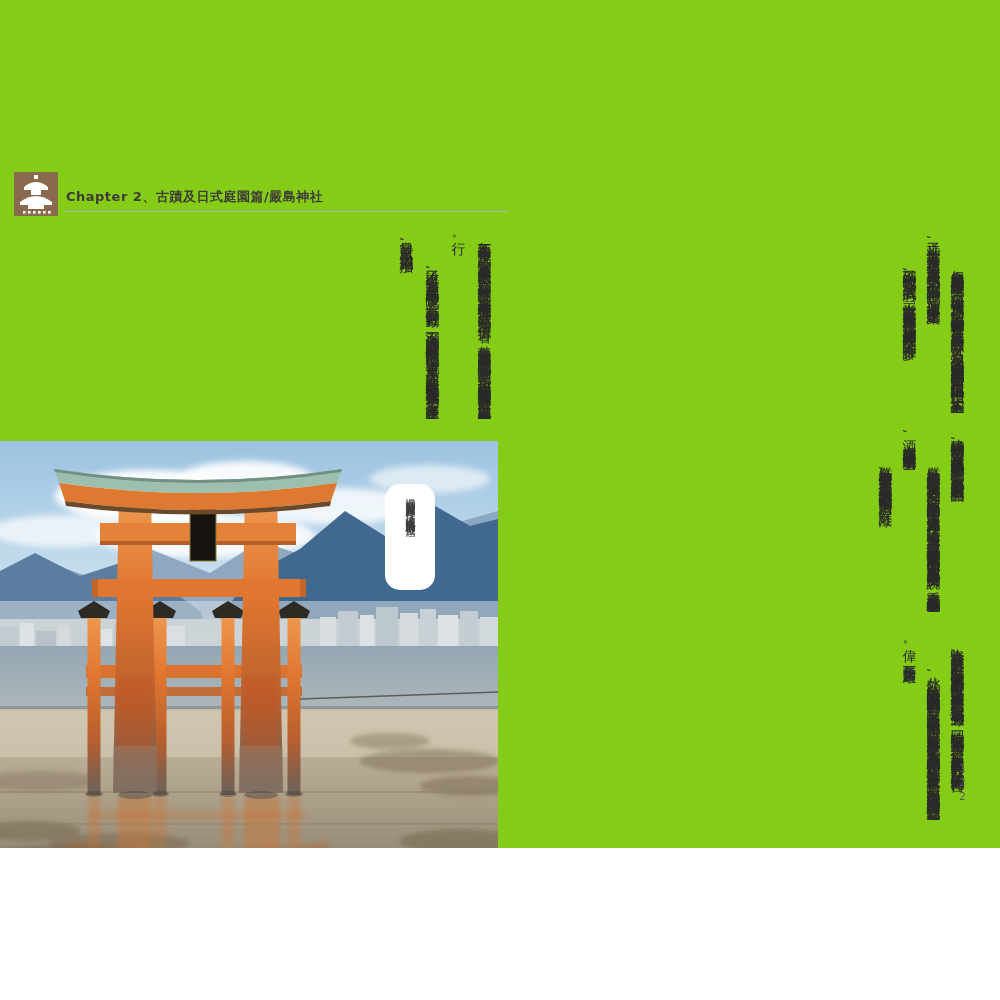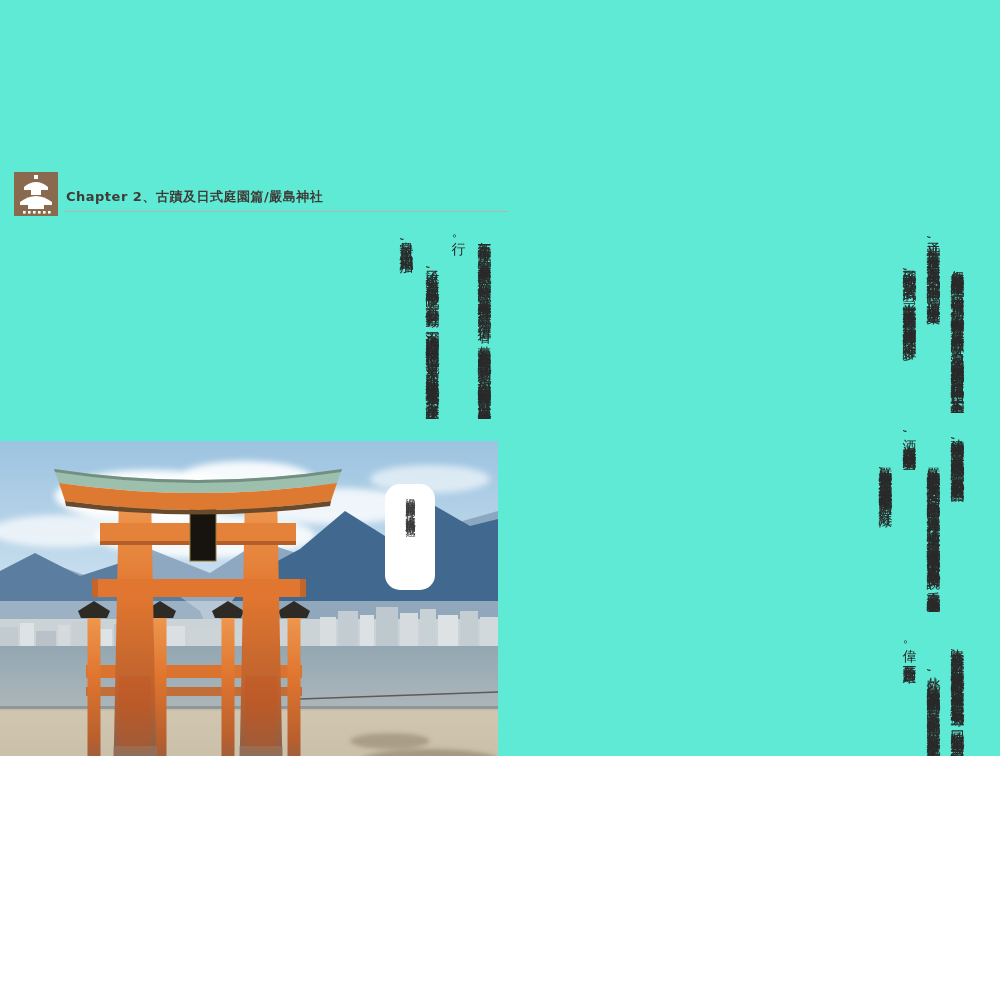--- a/index.html
+++ b/index.html
@@ -1,16 +1,16 @@
 <!DOCTYPE html>
 <html style="--accent-brown: #8a6a4e; --header-text: #3f3b37; --rule: #b9b2aa; --body-text: #2a2a2a; --page-number: #595959; --torii-orange: #e0762f; --roof-teal: #9dbfae; --sky-blue: #9cc3e0; --sea-gray: #93a7b2; --sand-tan: #b3a58e;"><head>
 <meta charset="utf-8">
 <style>
   html,body{margin:0;padding:0;background:#ffffff;}
-  #page{position:relative;width:1000px;height:756px;background:#5eead4;overflow:hidden;
+  #page{position:relative;width:1000px;height:848px;background:#84cc16;overflow:hidden;
         font-family:"DejaVu Sans","Liberation Sans",sans-serif;}
 
   
   .chapter-icon{position:absolute;left:14px;top:172px;width:44px;height:44px;
                 background:var(--accent-brown,#8a6a4e);}
   .chapter-icon svg{display:block;width:44px;height:44px;}
   .chapter-title{position:absolute;left:66px;top:188px;font-size:13px;font-weight:bold;
                  color:var(--header-text,#3f3b37);letter-spacing:.5px;white-space:nowrap;}
   .chapter-rule{position:absolute;left:64px;top:211px;width:444px;height:1px;
                 background:var(--rule,#b9b2aa);}

